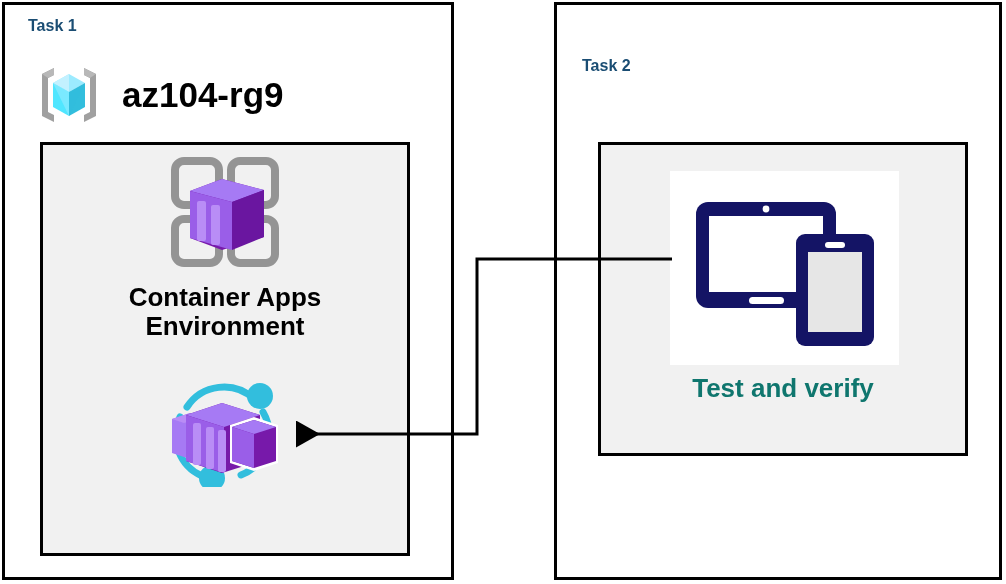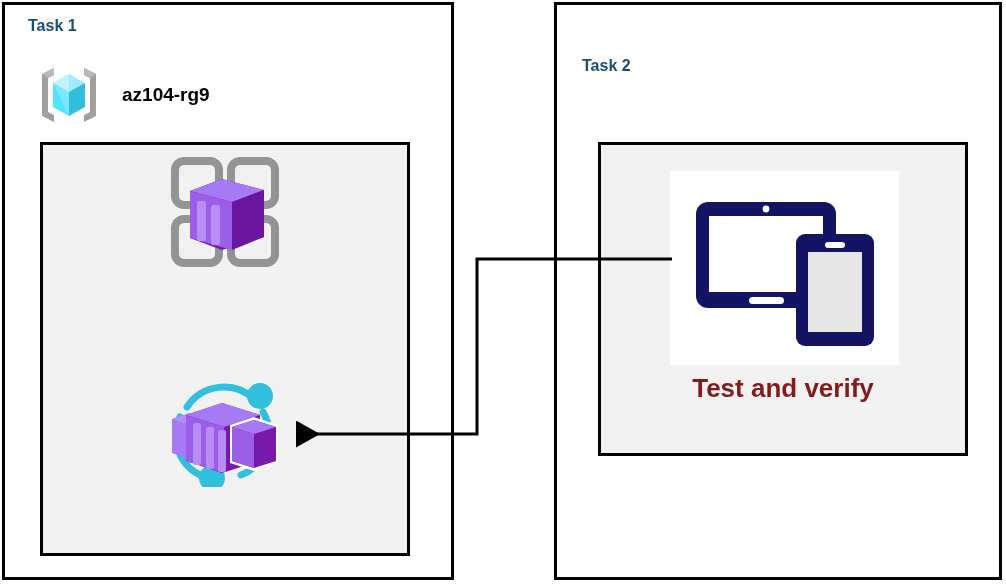--- a/index.html
+++ b/index.html
@@ -48,21 +48,21 @@
     height: 66px;
     display: flex;
     align-items: center;
   }
   #rg-icon {
     width: 66px;
     height: 66px;
     flex: 0 0 auto;
   }
   #rg-label {
-    font-size: 19px;
+    font-size: 35px;
     font-weight: bold;
     color: #000000;
     margin-left: 20px;
     white-space: nowrap;
   }
 
   
   .inner-panel {
     position: absolute;
     background: #f1f1f1;
@@ -108,21 +108,21 @@
     justify-content: center;
   }
   #tv-label {
     position: absolute;
     left: 0;
     top: 228px;
     width: 100%;
     text-align: center;
     font-size: 26px;
     font-weight: bold;
-    color: #7f1d1d;
+    color: #0f766e;
     white-space: nowrap;
   }
 
   
   #connector {
     position: absolute;
     left: 0;
     top: 0;
     width: 1006px;
     height: 584px;
@@ -179,20 +179,22 @@
             <path d="M30 38 L62 26 L104 37 L104 84 L62 97 L30 85 Z" fill="#7719aa"></path>
             <path d="M30 38 L62 26 L104 37 L72 49 Z" fill="#a67af4"></path>
             <path d="M30 38 L72 49 L72 97 L30 85 Z" fill="#9a5ee8"></path>
             <path d="M72 49 L104 37 L104 84 L72 97 Z" fill="#6a16a0"></path>
 
             <rect x="37" y="48" width="9" height="40" rx="2" fill="#b98df6"></rect>
             <rect x="51" y="52" width="9" height="40" rx="2" fill="#b98df6"></rect>
           </g>
         </svg>
       </span>
+      <div class="res-label">Container Apps
+Environment</div>
     </div>
 
     <div id="res-ca" class="resource">
       <span class="res-icon">
         <svg viewBox="0 0 130 110" width="130" height="110" aria-hidden="true">
 
           <g fill="none" stroke="#32bedd" stroke-width="7" stroke-linecap="round">
             <path d="M94 22 A 44 44 0 0 0 27 30"></path>
             <path d="M20 40 A 44 44 0 0 0 42 99"></path>
             <path d="M103 35 A 44 44 0 0 1 81 98"></path>

